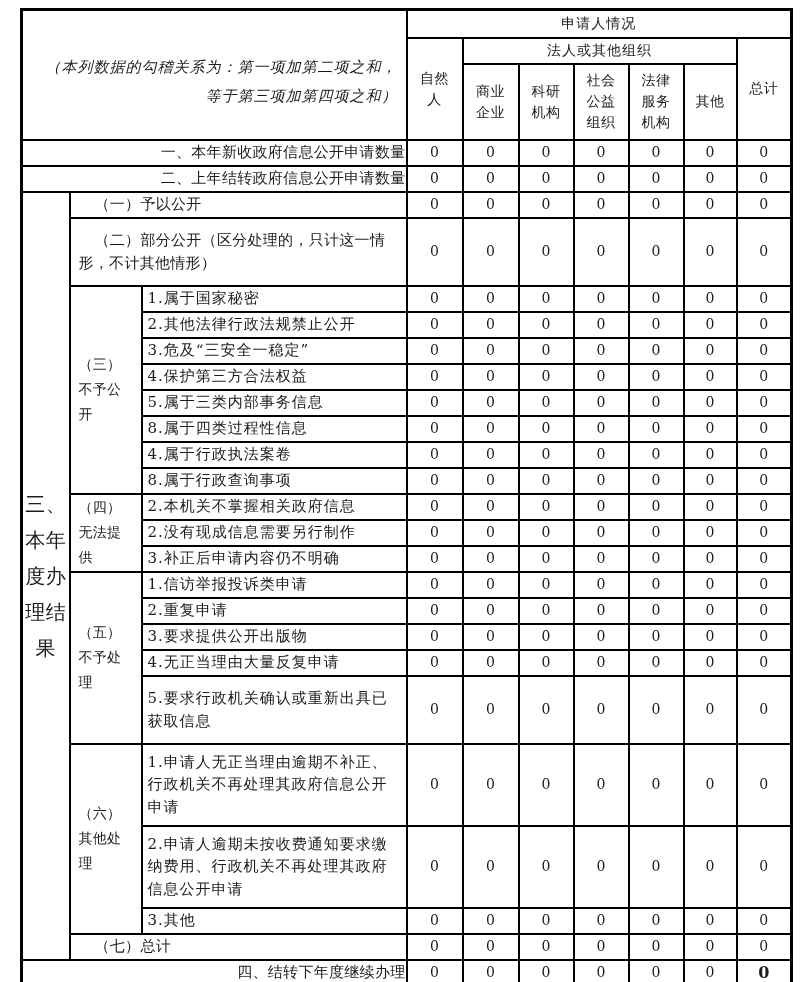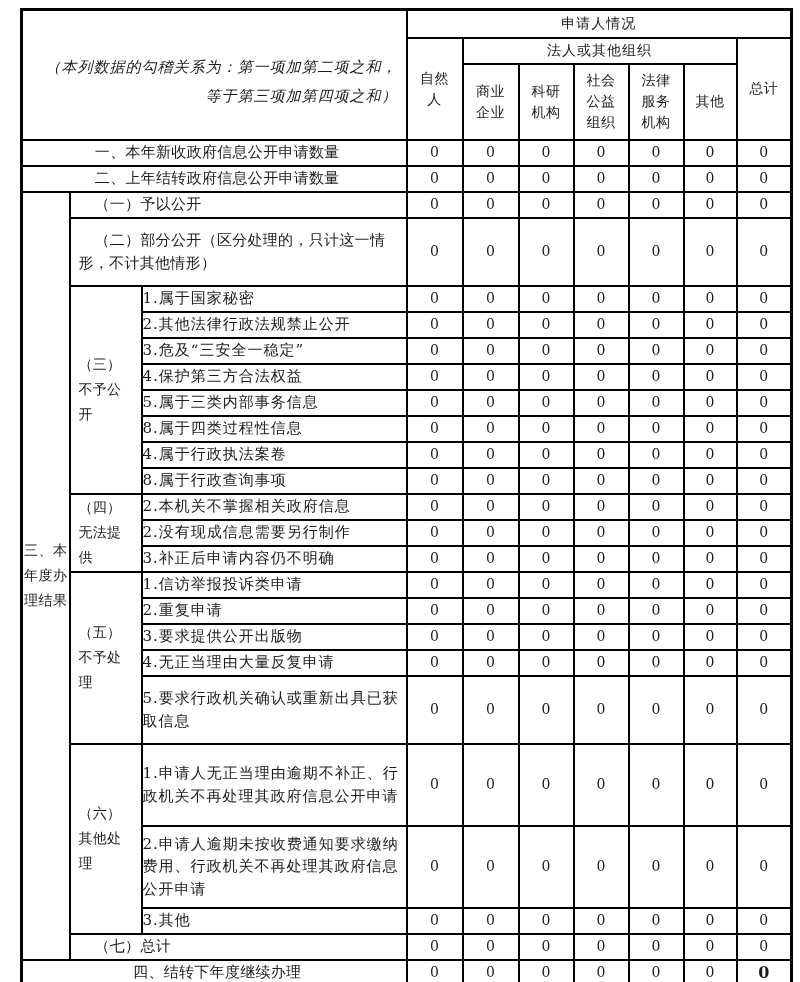--- a/index.html
+++ b/index.html
@@ -23,25 +23,25 @@
   tr.rh54{height:68px;}
   tr.rh76{height:76px;}
   tr.rh82{height:82px;}
   
   td.note{
     font-style:italic;font-size:15px;line-height:1.95;letter-spacing:1px;
     padding:18px 8px 4px 8px;vertical-align:middle;text-align:right;
   }
   td.hc{text-align:center;font-size:14px;letter-spacing:0.5px;padding:0 7px;}
   td.hc-wide{text-align:center;font-size:14px;letter-spacing:1px;}
-  td.lbl{padding-left:6px;text-align:center;margin-left:32px;}
+  td.lbl{padding-left:6px;text-align:right;margin-left:32px;}
   td.lbl2{padding-left:8px;text-indent:16px;text-align:left;padding-right:0;}
-  td.grp{font-size:14px;text-align:center;letter-spacing:0.5px;padding:0 1px;line-height:1.8;}
+  td.grp{font-size:20px;text-align:center;letter-spacing:0.5px;padding:0 1px;line-height:1.8;}
   td.sub{font-size:14px;text-align:left;padding-left:8px;padding-right:17px;line-height:1.8;}
-  td.item{text-align:left;padding-right:4px;letter-spacing:1px;}
+  td.item{text-align:left;padding-left:5px;padding-right:4px;letter-spacing:1px;}
   td.v{text-align:center;font-size:14px;letter-spacing:0;}
   tr[data-name="row-carryover-next"] td.v:last-child{font-weight:bold;font-size:16px;}
 </style>
 </head>
 <body>
 
 <table data-name="gov-info-disclosure-request-table">
   <colgroup>
     <col style="width:48px">
       <col style="width:72px">

